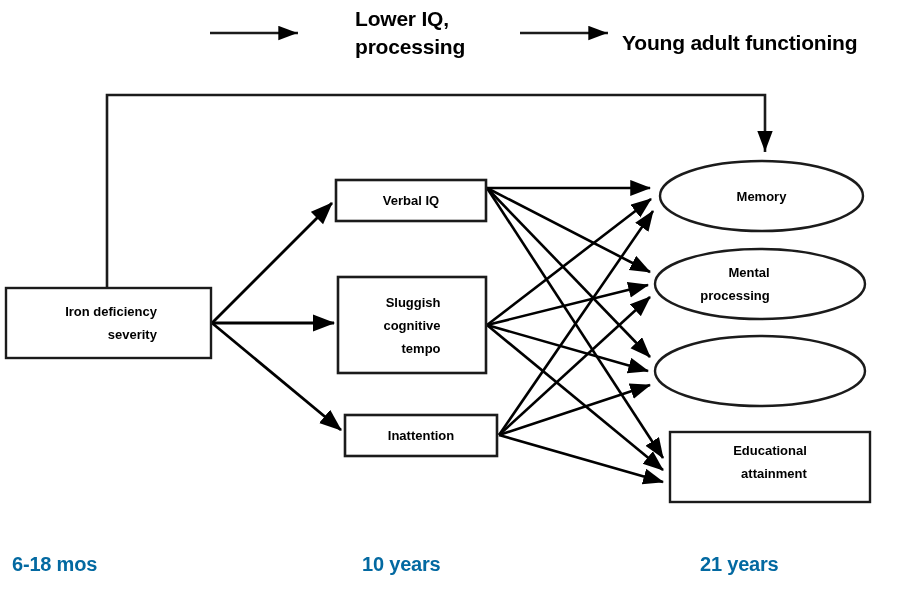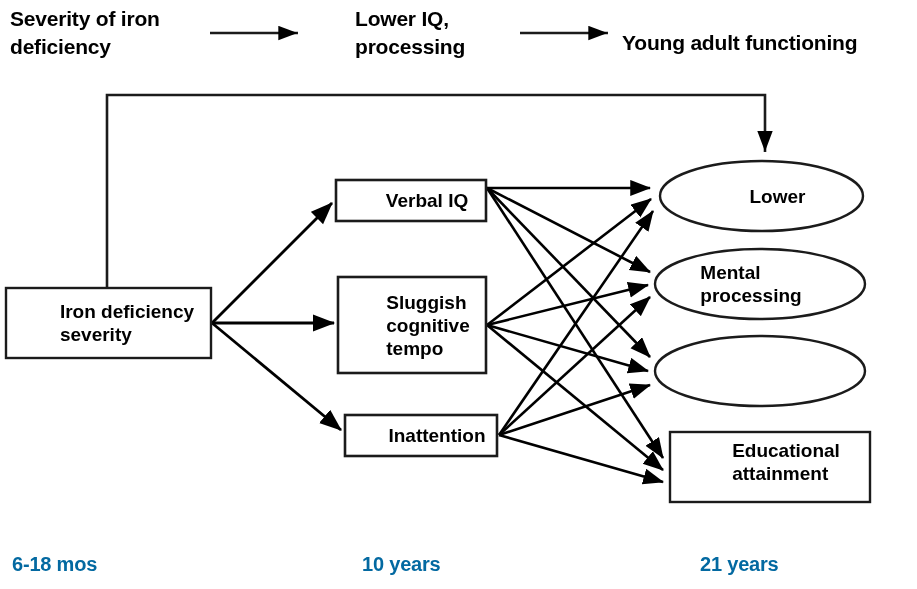--- a/index.html
+++ b/index.html
@@ -38,29 +38,28 @@
     font-weight: bold;
     font-size: 20px;
     color: #0369a1;
     letter-spacing: -0.2px;
   }
   .nodelabel {
     position: absolute;
     display: flex;
     align-items: center;
     justify-content: center;
-    text-align: left;
+    text-align: right;
     font-family: "Liberation Sans", sans-serif;
     font-weight: bold;
-    font-size: 19px;
+    font-size: 13px;
     line-height: 23px;
     color: #000000;
     white-space: pre-line;
     pointer-events: none;
-    margin-left: 16px;
   }
 </style>
 </head>
 <body>
 
 <div id="page">
 
   <svg class="layer" viewBox="0 0 917 589">
     <defs>
       <marker id="ah" markerWidth="9" markerHeight="9" refX="7.6" refY="3.1" orient="auto" markerUnits="strokeWidth">
@@ -105,34 +104,32 @@
 
     <ellipse cx="761.5" cy="196" rx="101.5" ry="35" fill="#ffffff" stroke="#1b1b1b" stroke-width="2.4"></ellipse>
 
     <ellipse cx="760" cy="284" rx="105" ry="35" fill="#ffffff" stroke="#1b1b1b" stroke-width="2.4"></ellipse>
 
     <ellipse cx="760" cy="371" rx="105" ry="35" fill="#ffffff" stroke="#1b1b1b" stroke-width="2.4"></ellipse>
 
     <rect x="670" y="432" width="200" height="70" fill="#ffffff" stroke="#1b1b1b" stroke-width="2.4"></rect>
   </svg>
 
-  <div class="hdr" style="left:10px; top:5px; width:210px;">Severity of iron
-deficiency</div>
   <div class="hdr" style="left:355px; top:5px; width:170px;">Lower IQ,
 processing</div>
   <div class="hdr" style="left:622px; top:29px; width:295px;">Young adult functioning</div>
 
   <div class="nodelabel" style="left:6px; top:288px; width:210px; height:70px;">Iron deficiency
 severity</div>
   <div class="nodelabel" style="left:336px; top:180px; width:150px; height:41px;">Verbal IQ</div>
   <div class="nodelabel" style="left:338px; top:277px; width:148px; height:96px;">Sluggish
 cognitive
 tempo</div>
   <div class="nodelabel" style="left:345px; top:415px; width:152px; height:41px;">Inattention</div>
-  <div class="nodelabel" style="left:660px; top:161px; width:203px; height:70px;">Lower</div>
+  <div class="nodelabel" style="left:660px; top:161px; width:203px; height:70px;">Memory</div>
   <div class="nodelabel" style="left:630px; top:249px; width:210px; height:70px;">Mental
 processing</div>
   <div class="nodelabel" style="left:670px; top:432px; width:200px; height:60px;">Educational
 attainment</div>
 
   <div class="tl" style="left:12px; top:553px;">6-18 mos</div>
   <div class="tl" style="left:362px; top:553px;">10 years</div>
   <div class="tl" style="left:700px; top:553px;">21 years</div>
 
 </div>

